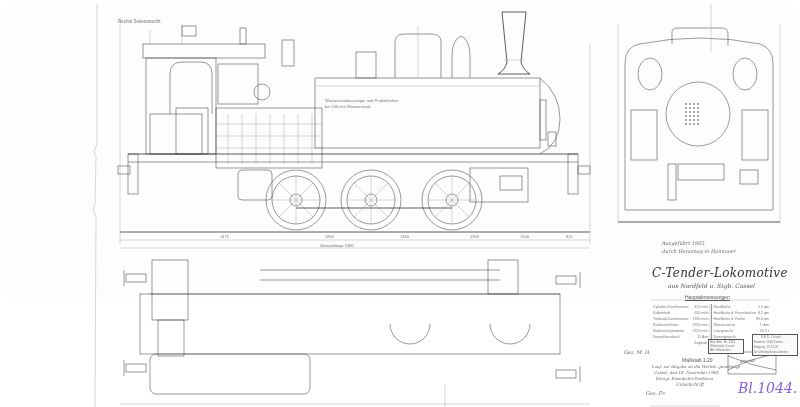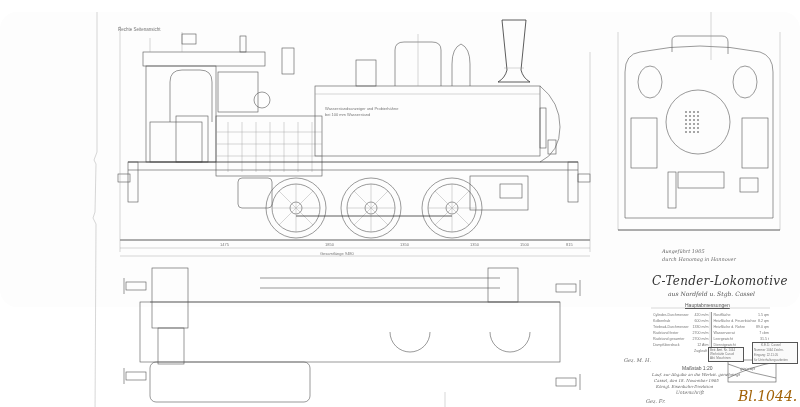--- a/index.html
+++ b/index.html
@@ -1,27 +1,27 @@
 <!DOCTYPE html>
 <html><head>
 <meta charset="utf-8">
 <style>
   html, body { margin:0; padding:0; background:#ffffff; }
   body { width:800px; height:407px; overflow:hidden; position:relative; font-family:"Liberation Serif", serif; }
-  #sheet { position:absolute; left:0; top:12px; width:800px; height:295px; background:#fdfdfd;border-radius:17px; }
+  #sheet { position:absolute; left:0; top:4px; width:800px; height:295px; background:#fdfdfd;border-radius:17px; }
   svg { position:absolute; left:0; top:0; }
   .ln { stroke:#555; stroke-width:0.6; fill:none; }
   .lt { stroke:#999; stroke-width:0.4; fill:none; }
   .dk { stroke:#333; stroke-width:0.8; fill:none; }
   .txt { position:absolute; color:#444; white-space:nowrap; }
   .tiny { font-size:4px; color:#777; font-family:"Liberation Sans", sans-serif; }
   .title { font-family:"DejaVu Serif", serif; font-style:italic; font-size:12px; color:#333; letter-spacing:0.3px; }
   .subtitle { font-family:"DejaVu Serif", serif; font-style:italic; font-size:6px; color:#555; }
   .head { font-size:5px; color:#555; text-decoration:underline; font-family:"Liberation Sans", sans-serif; }
-  .sheetno { font-family:"DejaVu Serif", serif; font-style:italic; font-size:14px; color:#a16207; }
+  .sheetno { font-family:"DejaVu Serif", serif; font-style:italic; font-size:14px; color:#8b5cf6; }
   .hand { font-family:"DejaVu Serif", serif; font-style:italic; font-size:5px; color:#666; }
   .stamp { position:absolute; border:1px solid #555; background:#fafafa; }
   .dimtable { position:absolute; left:651px; top:300px; width:120px; font-family:"Liberation Sans", sans-serif; font-size:3.6px; color:#777; }
   .dimtable .row { display:flex; height:6px; align-items:center; }
   .dimtable .c { flex:1; display:flex; justify-content:space-between; padding:0 2px; }
   .dimtable .sep { width:1px; background:#999; height:6px; }
 </style>
 </head>
 <body>
 

